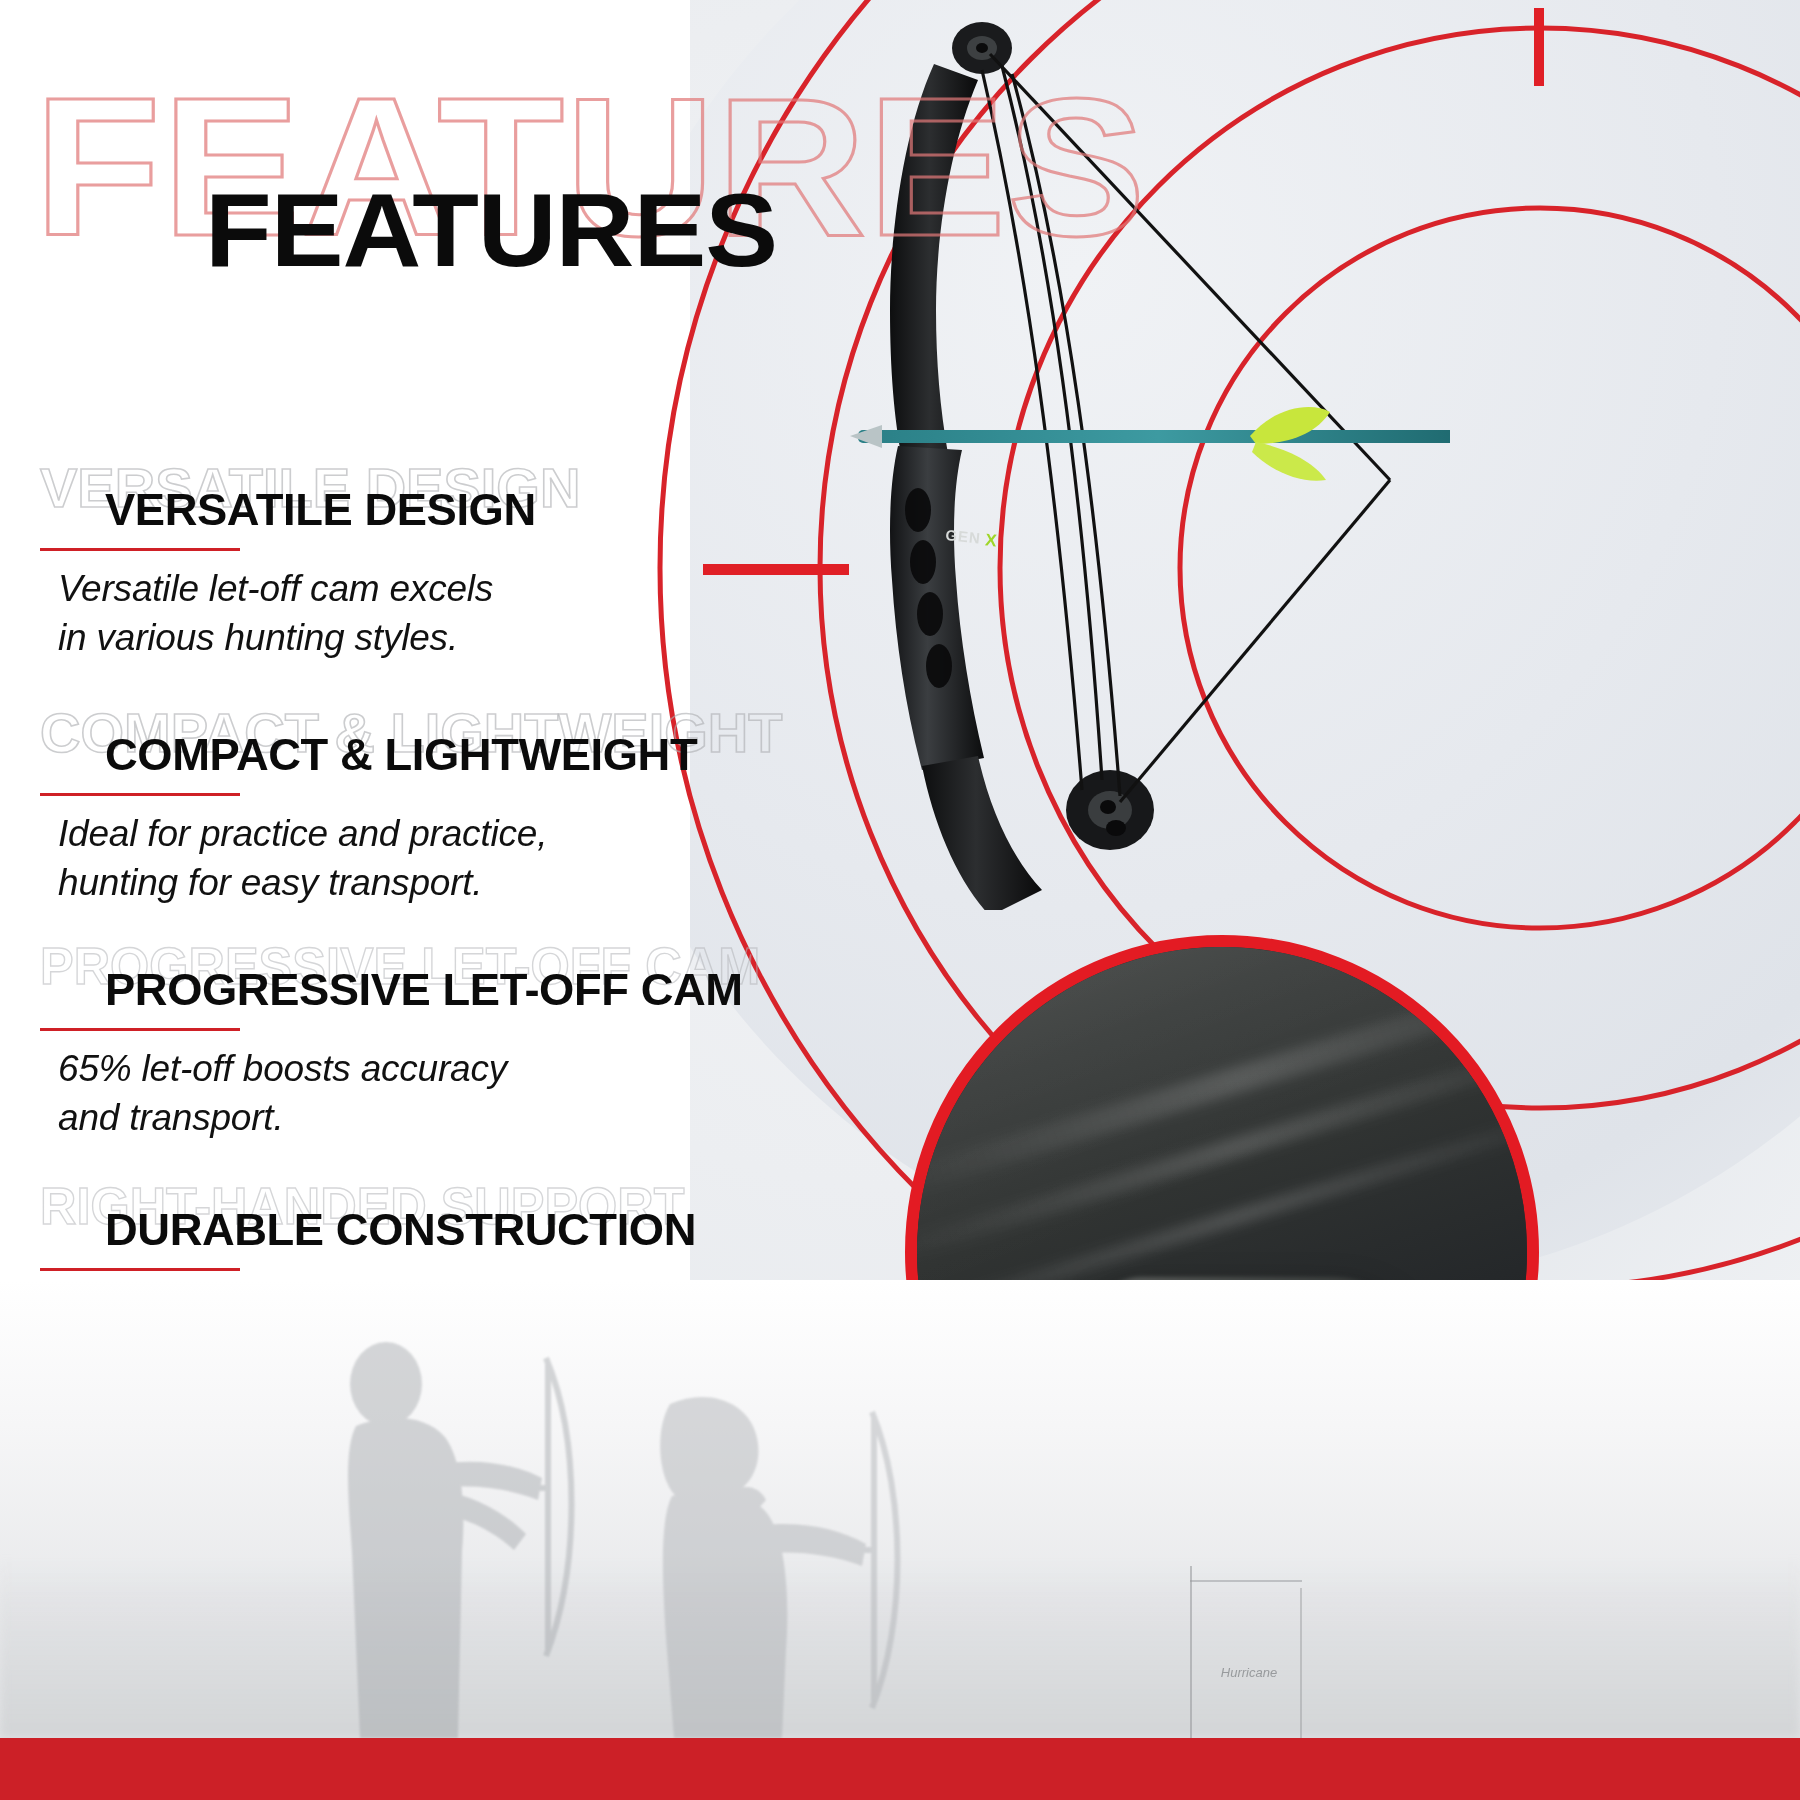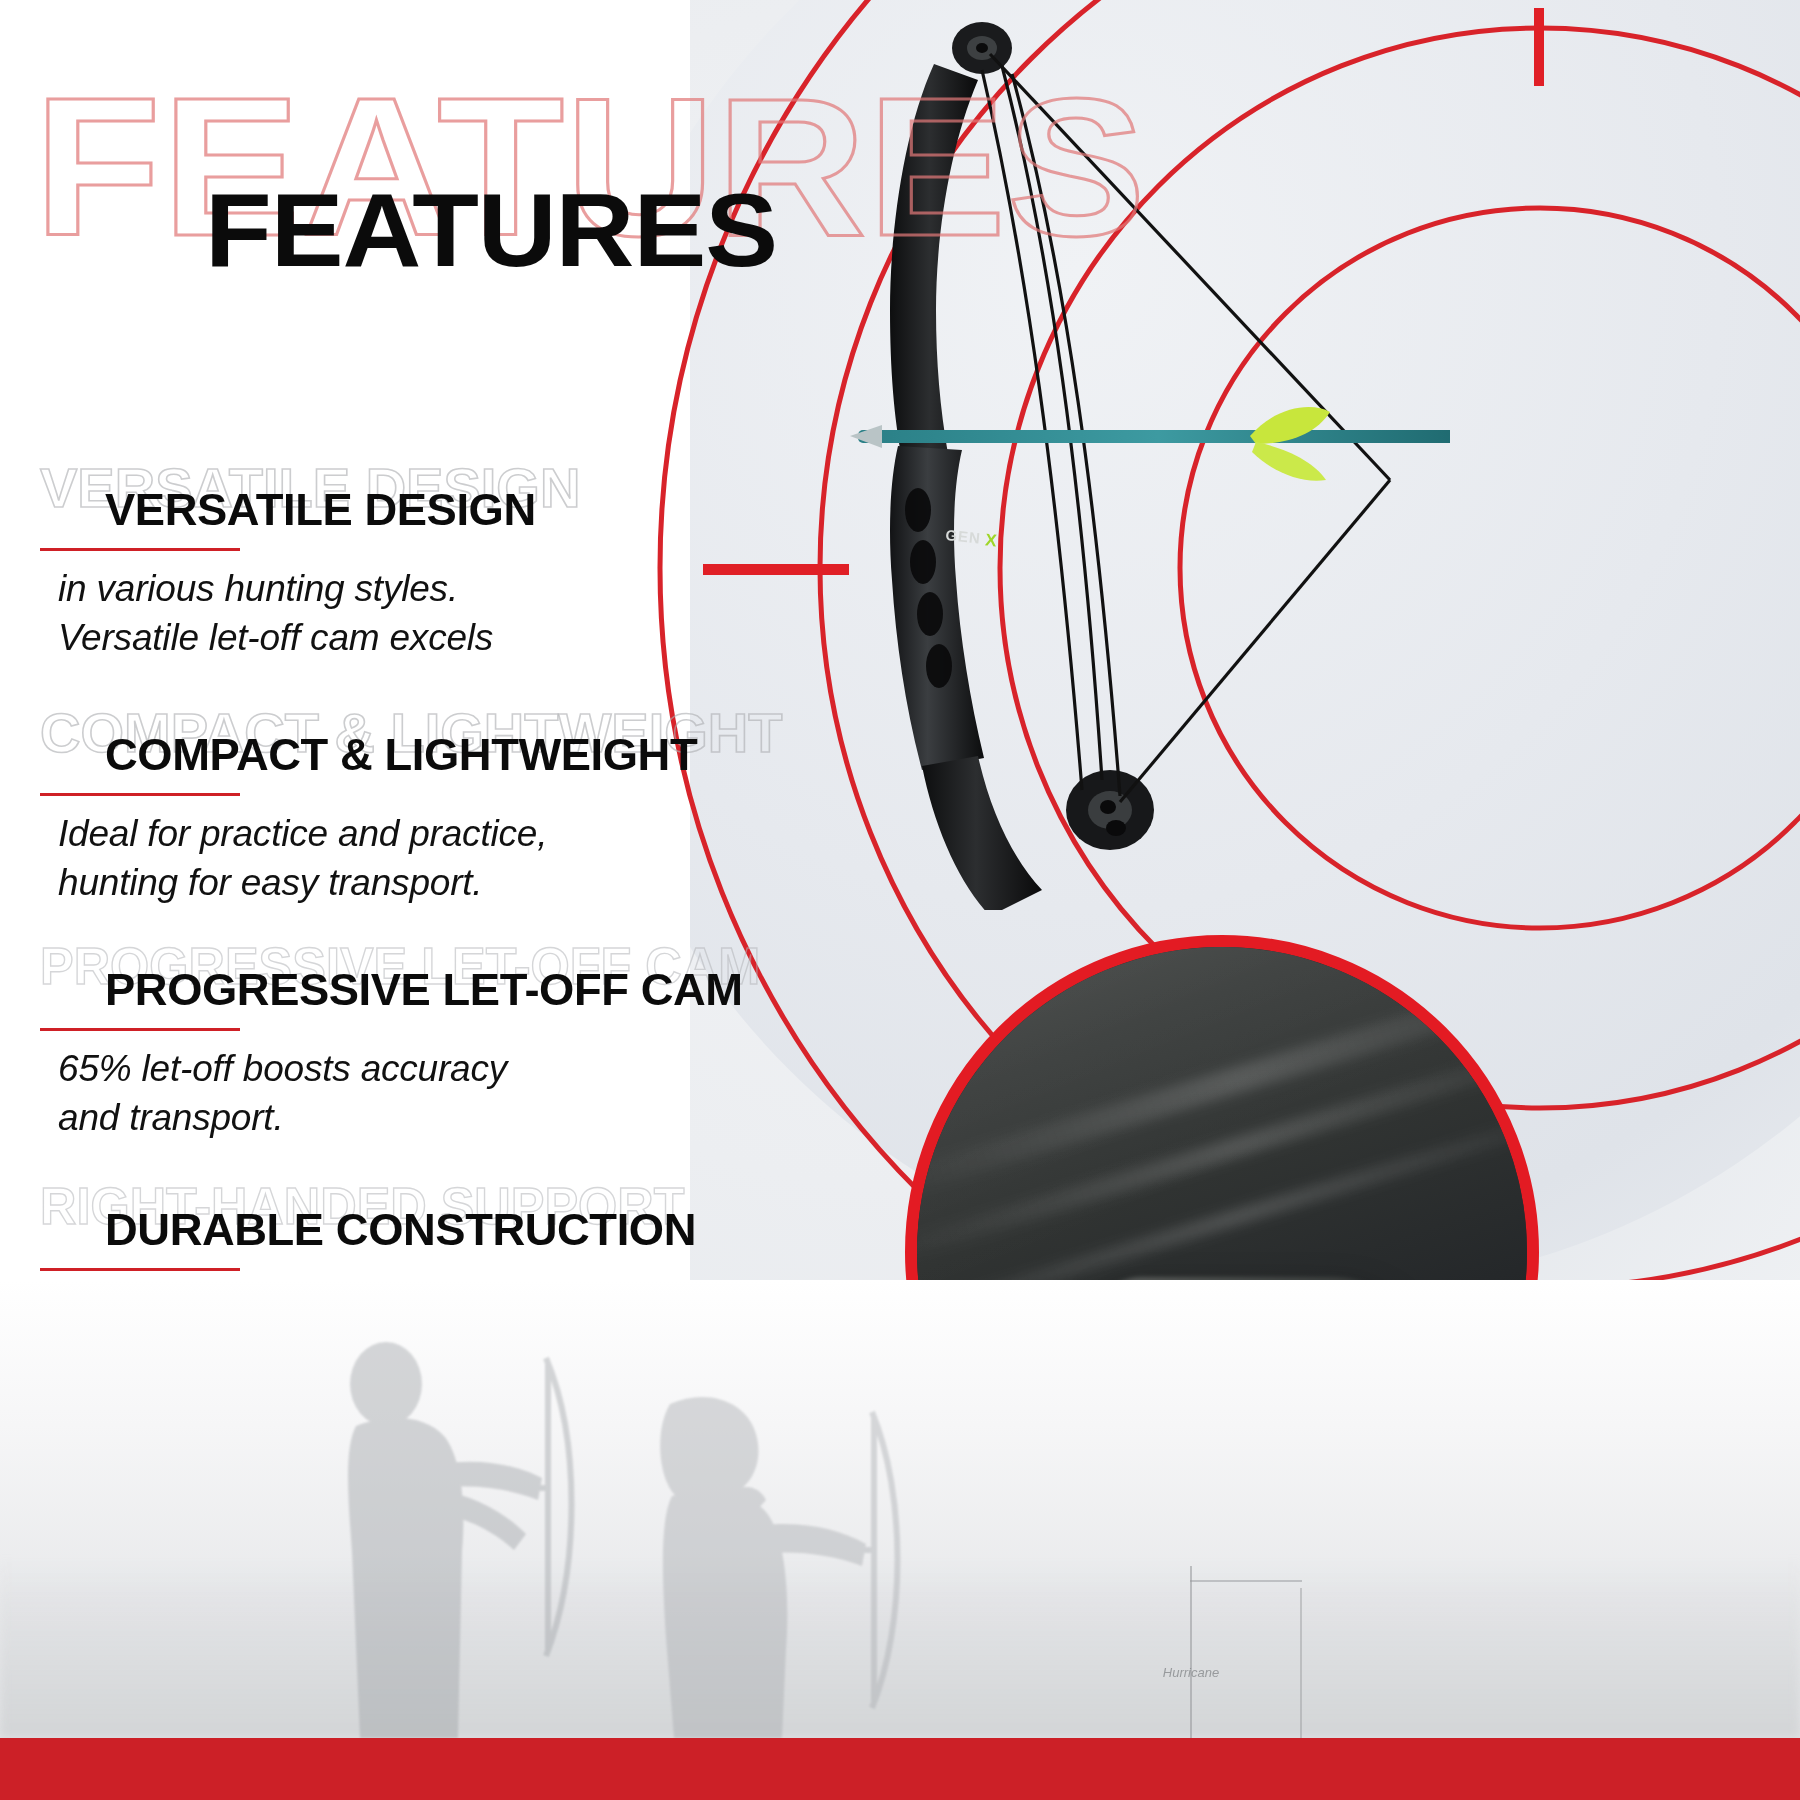--- a/index.html
+++ b/index.html
@@ -88,21 +88,21 @@
       font-size:37px;line-height:1.33;font-style:italic;color:#111;letter-spacing:-.2px;}
   .feat .body div{white-space:nowrap;}
 
   
   .redbar{position:absolute;left:0;bottom:0;width:1800px;height:62px;background:#cc2027;}
 
   
   .post{position:absolute;left:1190px;bottom:62px;width:2px;height:172px;background:rgba(150,152,155,.55);}
   .post2{position:absolute;left:1300px;bottom:62px;width:2px;height:150px;background:rgba(150,152,155,.45);}
   .postbar{position:absolute;left:1190px;bottom:218px;width:112px;height:2px;background:rgba(150,152,155,.5);}
-  .postlbl{position:absolute;left:1156px;bottom:120px;width:70px;text-align:center;
+  .postlbl{position:absolute;left:1214px;bottom:120px;width:70px;text-align:center;
       font-size:13px;color:rgba(130,132,135,.75);font-style:italic;}
 </style>
 </head>
 <body>
 
 <div id="stage">
 
   <div class="hero-wrap">
     <div class="hero-sky"></div>
     <div class="hero-disc"></div>
@@ -242,22 +242,22 @@
   <div class="hero-title-ghost">FEATURES</div>
   <div class="hero-title">FEATURES</div>
 
   <div class="features">
 
     <div class="feat" style="top:460px;">
       <div class="ghost">VERSATILE DESIGN</div>
       <div class="head">VERSATILE DESIGN</div>
       <div class="rule"></div>
       <div class="body">
+        <div>Versatile let-off cam excels</div>
         <div>in various hunting styles.</div>
-        <div>Versatile let-off cam excels</div>
       </div>
     </div>
 
     <div class="feat" style="top:705px;">
       <div class="ghost">COMPACT &amp; LIGHTWEIGHT</div>
       <div class="head">COMPACT &amp; LIGHTWEIGHT</div>
       <div class="rule"></div>
       <div class="body">
         <div>Ideal for practice and practice,</div>
         <div>hunting for easy transport.</div>

